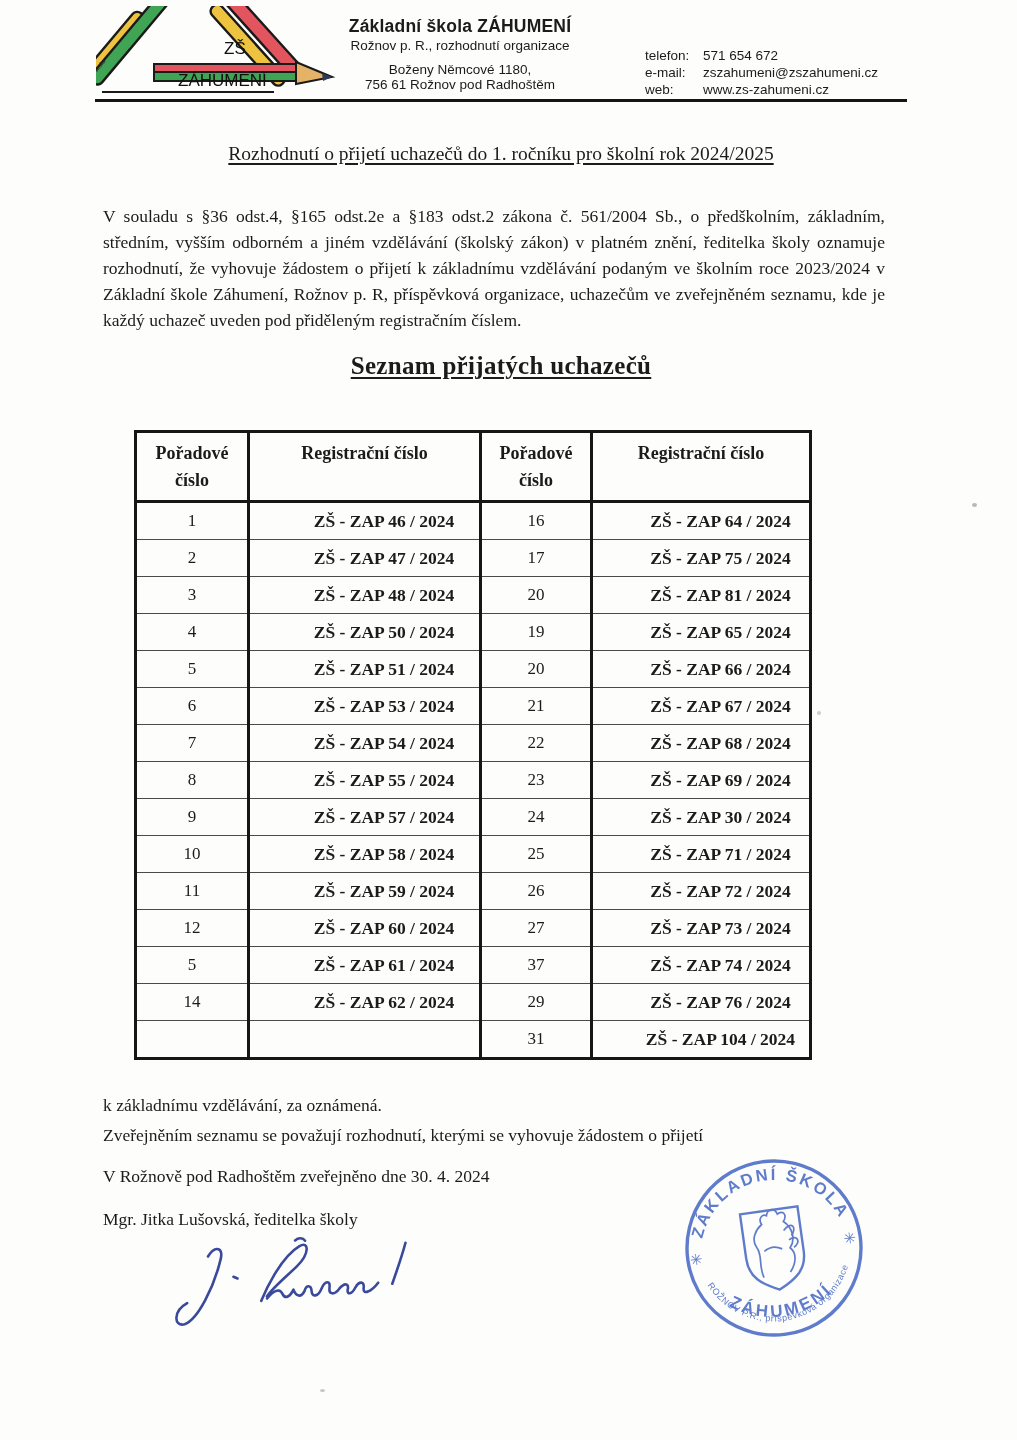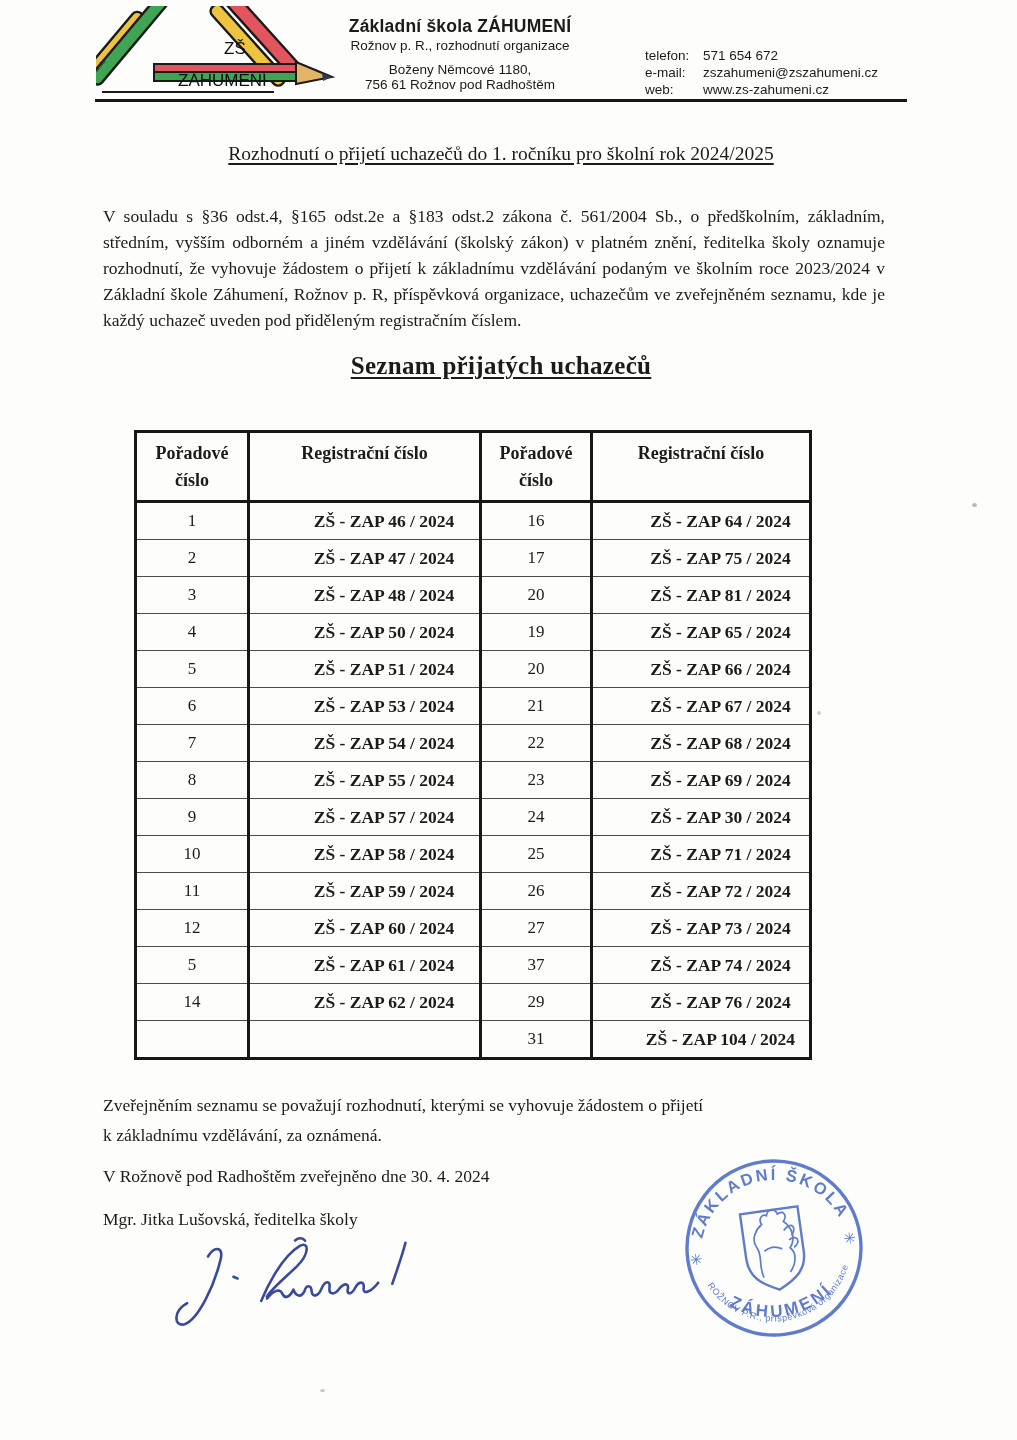--- a/index.html
+++ b/index.html
@@ -251,22 +251,22 @@
             <td class="col-ord"></td>
             <td class="col-reg"></td>
             <td class="col-ord">31</td>
             <td class="col-reg">ZŠ - ZAP 104 / 2024</td>
           </tr>
         </tbody>
     </table>
   </div>
 
   <div class="closing">
+      <div>k základnímu vzdělávání, za oznámená.</div>
       <div>Zveřejněním seznamu se považují rozhodnutí, kterými se vyhovuje žádostem o přijetí</div>
-      <div>k základnímu vzdělávání, za oznámená.</div>
     </div>
   <div class="pub-line">V Rožnově pod Radhoštěm zveřejněno dne 30. 4. 2024</div>
   <div class="signatory">Mgr. Jitka Lušovská, ředitelka školy</div>
 
   <svg class="signature-svg" width="280" height="100" viewBox="0 0 280 100" aria-hidden="true">
     <g fill="none" stroke="#39499b" stroke-width="2.6" stroke-linecap="round" stroke-linejoin="round" transform="rotate(-4 140 50)">
       <path d="M 62,18 C 70,7 79,10 74,23 C 66,48 48,80 34,84 C 23,86 23,70 38,63"></path>
       <path d="M 86,40 l 4,2"></path>
       <path d="M 112,66 C 116,58 134,24 154,14 C 164,9 164,22 150,34 C 138,44 124,54 118,62"></path>
       <path d="M 118,64 C 126,55 132,55 134,61 C 136,66 141,64 145,57 C 147,64 152,66 156,59 C 158,53 163,53 163,60 C 163,66 169,66 173,58 C 177,50 183,50 181,58 C 180,64 185,66 191,59 C 197,53 201,55 199,61 C 198,66 203,66 207,59 C 211,53 217,53 215,61 C 214,67 222,65 230,56"></path>

